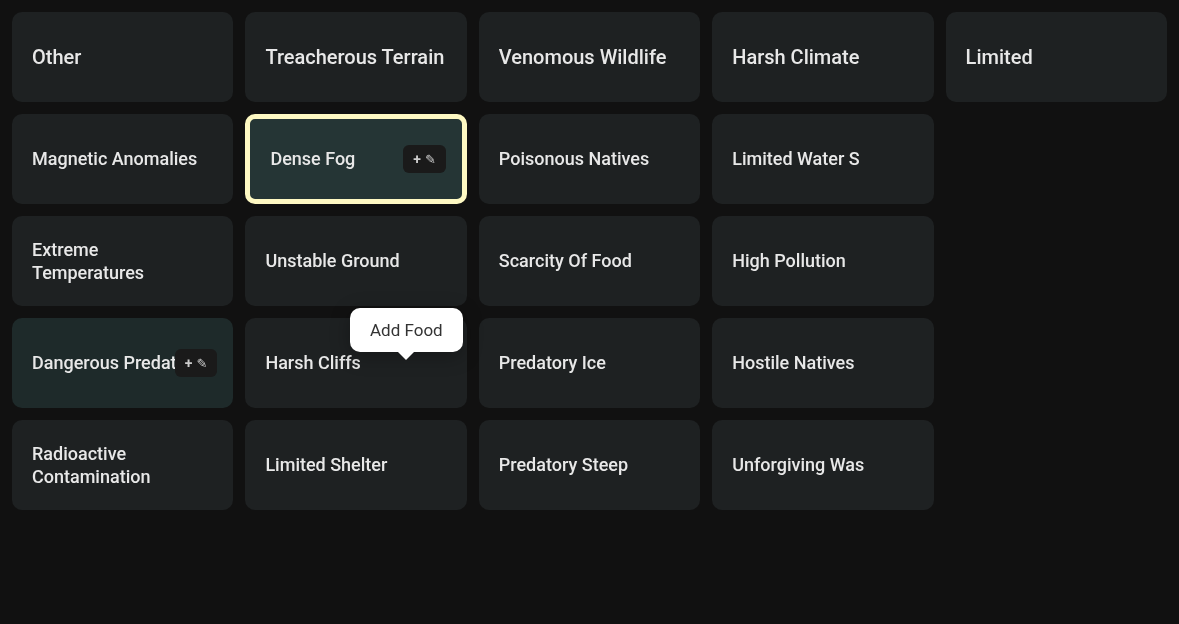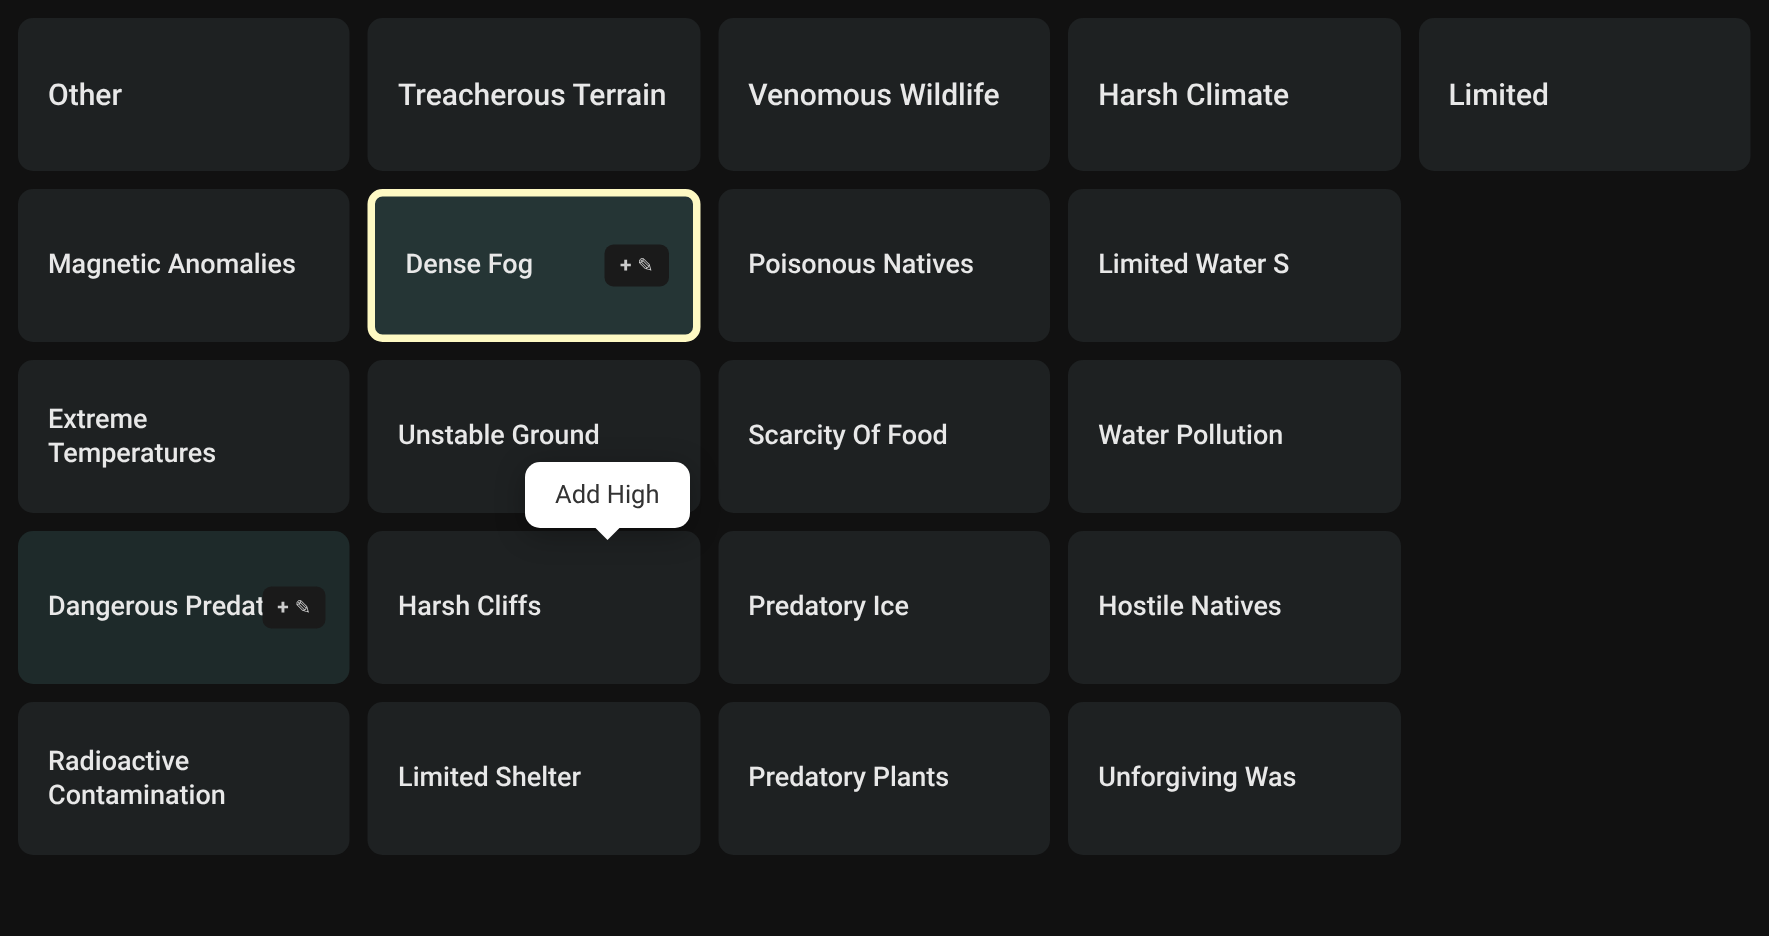--- a/index.html
+++ b/index.html
@@ -13,21 +13,21 @@
       font-family: -apple-system, BlinkMacSystemFont, 'Segoe UI', Roboto, sans-serif;
       width: 1179px;
       height: 624px;
       overflow: hidden;
       position: relative;
     }
 
     .card {
       background-color: #1e2122;
       border-radius: 10px;
-      height: 102px;
+      height: 90px;
       display: flex;
       align-items: center;
       justify-content: flex-start;
       padding: 16px 20px;
       position: relative;
       cursor: pointer;
     }
 
     .card.highlighted {
       background-color: #253535;
@@ -164,21 +164,21 @@
     <div class="card">
       <span class="card-text">Extreme Temperatures</span>
     </div>
     <div class="card">
       <span class="card-text">Unstable Ground</span>
     </div>
     <div class="card">
       <span class="card-text">Scarcity Of Food</span>
     </div>
     <div class="card">
-      <span class="card-text">Water Pollution</span>
+      <span class="card-text">High Pollution</span>
     </div>
   </div>
 
   <div class="row">
     <div class="card active-notes">
       <span class="card-text">Dangerous Predators</span>
       <div class="add-notes-btn">
         <span class="plus">+</span>
         <span class="pencil-icon">✎</span>
       </div>
@@ -195,24 +195,24 @@
   </div>
 
   <div class="row">
     <div class="card">
       <span class="card-text">Radioactive Contamination</span>
     </div>
     <div class="card">
       <span class="card-text">Limited Shelter</span>
     </div>
     <div class="card">
-      <span class="card-text">Predatory Plants</span>
+      <span class="card-text">Predatory Steep</span>
     </div>
     <div class="card partial-right">
       <span class="card-text">Unforgiving Was</span>
     </div>
   </div>
 
 </div>
 
 <div class="tooltip">
-  <span>Add High</span>
+  <span>Add Food</span>
 </div>
 
 </body></html>

